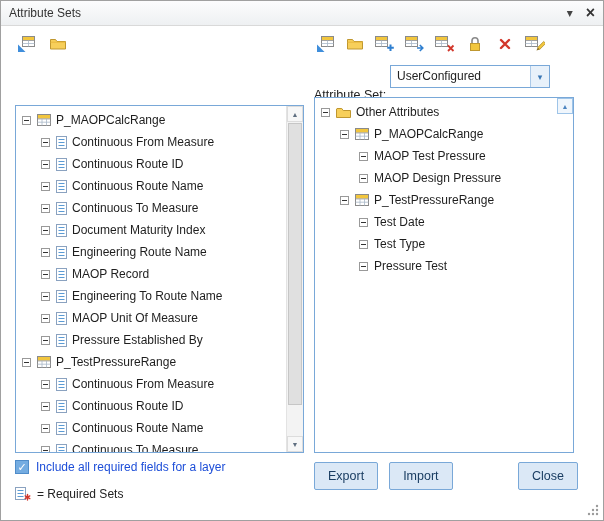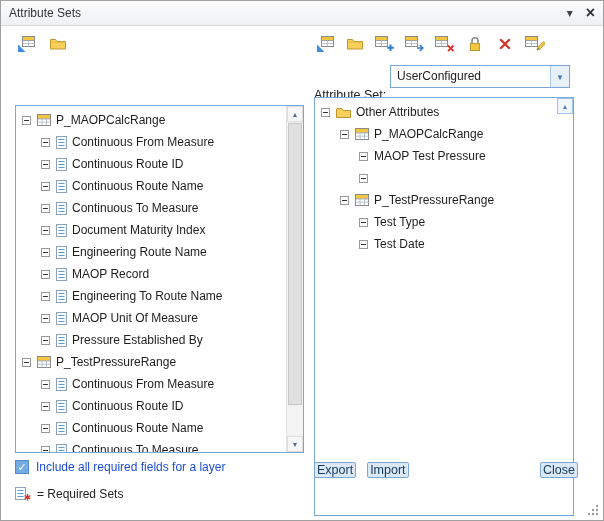--- a/index.html
+++ b/index.html
@@ -16,30 +16,30 @@
 
   
   .toolbar{position:absolute;top:32px;left:14px;right:14px;height:22px;}
   #toolbar-left{position:absolute;left:0;top:0;display:flex;gap:11px;}
   #toolbar-right{position:absolute;left:299px;top:0;display:flex;gap:9px;}
   .tb-icon{width:21px;height:21px;display:flex;align-items:center;justify-content:center;}
 
   
   .panel-label{position:absolute;top:67px;left:14px;font-size:12.5px;color:#222;margin-top:44px;}
   .attrset-label{position:absolute;top:87px;left:313px;font-size:12.5px;color:#222;}
-  .combo{position:absolute;top:64px;left:389px;width:180px;height:23px;border:1px solid #79a8d8;
+  .combo{position:absolute;top:64px;left:389px;width:160px;height:23px;border:1px solid #79a8d8;
     box-sizing:border-box;background:#fff;display:flex;align-items:stretch;}
   .combo-value{flex:1;padding:3px 6px 0 6px;font-size:12px;color:#222;overflow:hidden;white-space:nowrap;}
   .combo-arrow{width:18px;background:#e8f1fa;border-left:1px solid #abc9e8;display:flex;align-items:center;
     justify-content:center;font-size:9px;color:#3a77b5;}
 
   
   .panel{position:absolute;border:1px solid #79a8d8;background:#fff;box-sizing:border-box;overflow:hidden;}
   .left-panel{left:14px;top:104px;width:289px;height:348px;}
-  .right-panel{left:313px;top:96px;width:260px;height:419px;}
+  .right-panel{left:313px;top:96px;width:260px;height:356px;}
   .tree{position:absolute;top:3px;left:0;right:17px;bottom:0;overflow:hidden;}
   .tree-row{display:flex;align-items:center;height:22px;font-size:12px;color:#1e1e1e;white-space:nowrap;}
   .expander{width:9px;height:9px;flex:0 0 9px;display:flex;margin-right:6px;}
   .node-icon{margin-right:5px;display:flex;align-items:center;}
 
   
   .vscroll{position:absolute;top:0;right:0;bottom:0;width:16px;background:#f3f3f3;border-left:1px solid #e3e3e3;}
   .sb-btn{position:absolute;left:0;width:16px;height:16px;background:#f7f7f7;border:1px solid #dcdcdc;
     box-sizing:border-box;display:flex;align-items:center;justify-content:center;font-size:7px;color:#5f6f80;}
   .sb-up{top:0;}
@@ -59,21 +59,21 @@
   .checkbox:not(.checked) .check{visibility:hidden;}
   .checkbox-label{font-size:12px;color:#1d4ed8;text-align:center;}
 
   .required-row{position:absolute;left:14px;top:486px;display:flex;align-items:center;gap:6px;}
   .required-label{font-size:12px;color:#222;}
   .req-icon{display:flex;}
 
   .btn-group-left{position:absolute;left:313px;top:461px;display:flex;gap:11px;}
   .btn-group-right{position:absolute;right:25px;top:461px;display:flex;gap:11px;}
   button{font-family:"Liberation Sans",sans-serif;font-size:12.5px;color:#1a3d62;background:#dbe8f6;
-    border:1px solid #79a8d8;height:16px;padding:0 2px;border-radius:2px;line-height:1;}
+    border:1px solid #79a8d8;height:28px;padding:0 13px;border-radius:2px;line-height:1;}
 
   .grip{position:absolute;right:4px;bottom:4px;display:flex;}
 </style>
 </head>
 <body>
 
 <div class="dialog">
 
   <div class="titlebar">
     <span class="title">Attribute Sets</span>
@@ -518,20 +518,21 @@
           </span>
           <span class="tree-label">MAOP Test Pressure</span>
         </div>
         <div class="tree-row" style="padding-left: 44px;">
           <span class="expander">
             <svg width="9" height="9" viewBox="0 0 9 9">
               <rect x="0.5" y="0.5" width="8" height="8" fill="#fff" stroke="#999"></rect>
               <line x1="2" y1="4.5" x2="7" y2="4.5" stroke="#333"></line>
             </svg>
           </span>
+          <span class="tree-label">MAOP Design Pressure</span>
         </div>
         <div class="tree-row" style="padding-left: 25px;">
           <span class="expander">
             <svg width="9" height="9" viewBox="0 0 9 9">
               <rect x="0.5" y="0.5" width="8" height="8" fill="#fff" stroke="#999"></rect>
               <line x1="2" y1="4.5" x2="7" y2="4.5" stroke="#333"></line>
             </svg>
           </span>
           <span class="node-icon">
             <svg width="14" height="12" viewBox="0 0 14 12">
@@ -545,30 +546,39 @@
           </span>
           <span class="tree-label">P_TestPressureRange</span>
         </div>
         <div class="tree-row" style="padding-left: 44px;">
           <span class="expander">
             <svg width="9" height="9" viewBox="0 0 9 9">
               <rect x="0.5" y="0.5" width="8" height="8" fill="#fff" stroke="#999"></rect>
               <line x1="2" y1="4.5" x2="7" y2="4.5" stroke="#333"></line>
             </svg>
           </span>
+          <span class="tree-label">Test Date</span>
+        </div>
+        <div class="tree-row" style="padding-left: 44px;">
+          <span class="expander">
+            <svg width="9" height="9" viewBox="0 0 9 9">
+              <rect x="0.5" y="0.5" width="8" height="8" fill="#fff" stroke="#999"></rect>
+              <line x1="2" y1="4.5" x2="7" y2="4.5" stroke="#333"></line>
+            </svg>
+          </span>
           <span class="tree-label">Test Type</span>
         </div>
         <div class="tree-row" style="padding-left: 44px;">
           <span class="expander">
             <svg width="9" height="9" viewBox="0 0 9 9">
               <rect x="0.5" y="0.5" width="8" height="8" fill="#fff" stroke="#999"></rect>
               <line x1="2" y1="4.5" x2="7" y2="4.5" stroke="#333"></line>
             </svg>
           </span>
-          <span class="tree-label">Test Date</span>
+          <span class="tree-label">Pressure Test</span>
         </div>
       </div>
     <div class="right-up">▲</div>
   </div>
 
   <div class="checkbox-row">
     <span class="checkbox checked">
       <span class="check">✓</span>
     </span>
     <span class="checkbox-label">Include all required fields for a layer</span>

